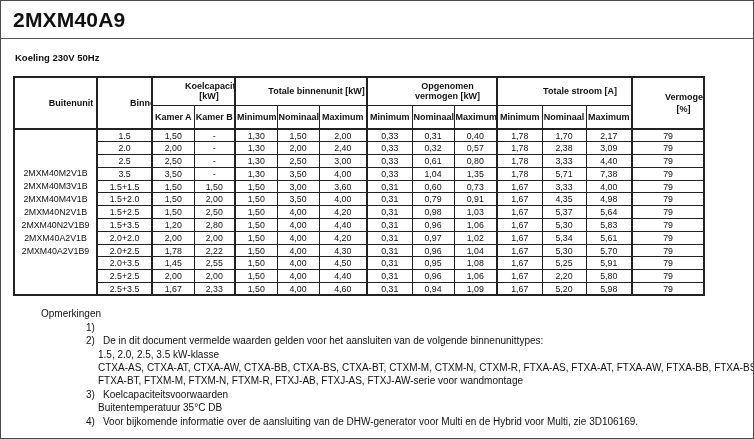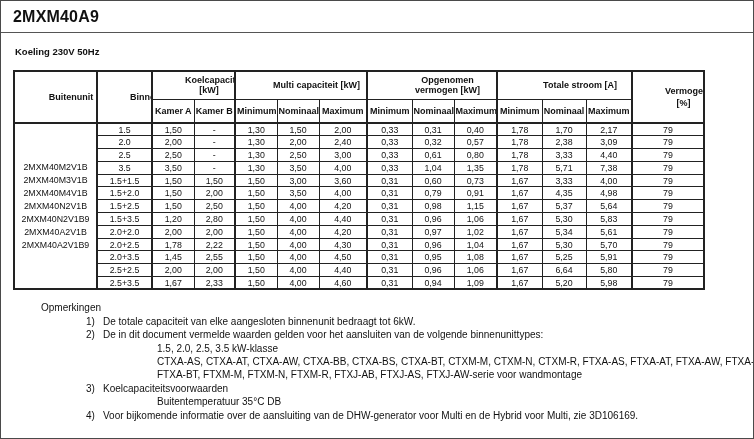--- a/index.html
+++ b/index.html
@@ -9,21 +9,21 @@
     position: relative;
     width: 754px; height: 439px;
     background: #fff;
     border: 1px solid #4a4a4a;
     overflow: hidden;
   }
   .title-block {
     padding: 7px 0 6px 12px;
     border-bottom: 1px solid #555;
   }
-  .doc-title { font-size: 16px; font-weight: bold; letter-spacing: 0.2px; }
+  .doc-title { font-size: 21px; font-weight: bold; letter-spacing: 0.2px; }
   .subtitle {
     margin: 13px 0 0 14px;
     font-size: 9.5px; font-weight: bold;
   }
   table.spec {
     margin: 13px 0 0 12px;
     width: 690px;
     border-collapse: collapse;
     table-layout: fixed;
     border: 2px solid #222;
@@ -51,21 +51,21 @@
   }
   th.vf-head { line-height: 12px; }
   .notes {
     margin: 11px 0 0 40px;
     font-size: 10px;
     line-height: 13.4px;
   }
   .note-item { display: flex; margin-left: 45px; }
   .note-num { width: 17px; flex: 0 0 auto; }
   .note-text { white-space: nowrap; }
-  .note-sub { margin-left: 116px; white-space: nowrap; }
+  .note-sub { margin-left: 57px; white-space: nowrap; }
 </style>
 </head>
 <body>
 
 <div class="page">
 
   <div class="title-block">
     <div class="doc-title">2MXM40A9</div>
   </div>
 
@@ -86,21 +86,21 @@
       <col style="width:45px">
         <col style="width:44px">
         <col style="width:46px">
       <col style="width:72px">
     </colgroup>
     <thead>
       <tr class="group-row">
         <th rowspan="2">Buitenunit</th>
         <th rowspan="2" class="gl">Binnenunit</th>
         <th colspan="2" class="gl">Koelcapaciteit [kW]</th>
-        <th colspan="3" class="gl">Multi capaciteit [kW]</th>
+        <th colspan="3" class="gl">Totale binnenunit [kW]</th>
         <th colspan="3" class="gl">Opgenomen vermogen [kW]</th>
         <th colspan="3" class="gl">Totale stroom [A]</th>
         <th rowspan="2" class="gl vf-head">Vermogenfactor [%]</th>
       </tr>
       <tr class="sub-row">
         <th class="gl">Kamer A</th>
         <th>Kamer B</th>
         <th class="gl">Minimum</th>
         <th>Nominaal</th>
         <th>Maximum</th>
@@ -214,21 +214,21 @@
         </tr>
         <tr>
           <td class="gl">1.5+2.5</td>
           <td class="gl">1,50</td>
           <td>2,50</td>
           <td class="gl">1,50</td>
           <td>4,00</td>
           <td>4,20</td>
           <td class="gl">0,31</td>
           <td>0,98</td>
-          <td>1,15</td>
+          <td>1,03</td>
           <td class="gl">1,67</td>
           <td>5,37</td>
           <td>5,64</td>
           <td class="gl">79</td>
         </tr>
         <tr>
           <td class="gl">1.5+3.5</td>
           <td class="gl">1,20</td>
           <td>2,80</td>
           <td class="gl">1,50</td>
@@ -291,21 +291,21 @@
           <td class="gl">2.5+2.5</td>
           <td class="gl">2,00</td>
           <td>2,00</td>
           <td class="gl">1,50</td>
           <td>4,00</td>
           <td>4,40</td>
           <td class="gl">0,31</td>
           <td>0,96</td>
           <td>1,06</td>
           <td class="gl">1,67</td>
-          <td>6,64</td>
+          <td>2,20</td>
           <td>5,80</td>
           <td class="gl">79</td>
         </tr>
         <tr>
           <td class="gl">2.5+3.5</td>
           <td class="gl">1,67</td>
           <td>2,33</td>
           <td class="gl">1,50</td>
           <td>4,00</td>
           <td>4,60</td>
@@ -318,21 +318,20 @@
           <td class="gl">79</td>
         </tr>
       </tbody>
   </table>
 
   <div class="notes">
     <div>Opmerkingen</div>
 
     <div class="note-item">
       <span class="note-num">1)</span>
-      <span class="note-text">De totale capaciteit van elke aangesloten binnenunit bedraagt tot 6kW.</span>
     </div>
 
     <div class="note-item">
       <span class="note-num">2)</span>
       <span class="note-text">De in dit document vermelde waarden gelden voor het aansluiten van de volgende binnenunittypes:</span>
     </div>
     <div class="note-sub">1.5, 2.0, 2.5, 3.5 kW-klasse</div>
     <div class="note-sub">CTXA-AS, CTXA-AT, CTXA-AW, CTXA-BB, CTXA-BS, CTXA-BT, CTXM-M, CTXM-N, CTXM-R, FTXA-AS, FTXA-AT, FTXA-AW, FTXA-BB, FTXA-BS,</div>
     <div class="note-sub">FTXA-BT, FTXM-M, FTXM-N, FTXM-R, FTXJ-AB, FTXJ-AS, FTXJ-AW-serie voor wandmontage</div>
 

